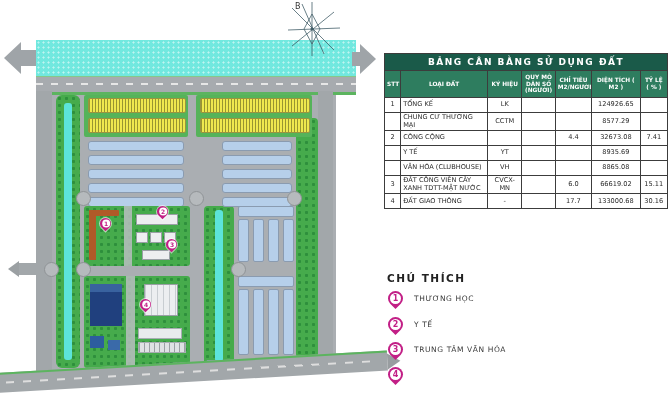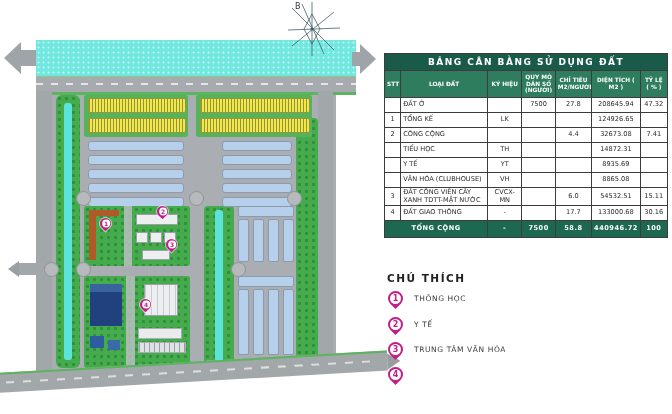--- a/index.html
+++ b/index.html
@@ -237,57 +237,48 @@
         <th>LOẠI ĐẤT</th>
         <th>KÝ HIỆU</th>
         <th>QUY MÔ DÂN SỐ (NGƯỜI)</th>
         <th>CHỈ TIÊU M2/NGƯỜI</th>
         <th>DIỆN TÍCH ( M2 )</th>
         <th>TỶ LỆ ( % )</th>
       </tr>
     </thead>
     <tbody>
       <tr>
-        <td></td>
-        <td class="l">ĐẤT Ở</td>
-        <td></td>
-        <td>7500</td>
-        <td>27.8</td>
-        <td>208645.94</td>
-        <td>47.32</td>
-      </tr>
-      <tr>
         <td>1</td>
         <td class="l">TỔNG KẾ</td>
         <td>LK</td>
         <td></td>
         <td></td>
         <td>124926.65</td>
         <td></td>
       </tr>
       <tr>
+        <td></td>
+        <td class="l">CHUNG CƯ THƯƠNG MẠI</td>
+        <td>CCTM</td>
+        <td></td>
+        <td></td>
+        <td>8577.29</td>
+        <td></td>
+      </tr>
+      <tr>
         <td>2</td>
         <td class="l">CÔNG CỘNG</td>
         <td></td>
         <td></td>
         <td>4.4</td>
         <td>32673.08</td>
         <td>7.41</td>
       </tr>
       <tr>
         <td></td>
-        <td class="l">TIỂU HỌC</td>
-        <td>TH</td>
-        <td></td>
-        <td></td>
-        <td>14872.31</td>
-        <td></td>
-      </tr>
-      <tr>
-        <td></td>
         <td class="l">Y TẾ</td>
         <td>YT</td>
         <td></td>
         <td></td>
         <td>8935.69</td>
         <td></td>
       </tr>
       <tr>
         <td></td>
         <td class="l">VĂN HÓA (CLUBHOUSE)</td>
@@ -296,50 +287,42 @@
         <td></td>
         <td>8865.08</td>
         <td></td>
       </tr>
       <tr>
         <td>3</td>
         <td class="l">ĐẤT CÔNG VIÊN CÂY XANH TDTT-MẶT NƯỚC</td>
         <td>CVCX-MN</td>
         <td></td>
         <td>6.0</td>
-        <td>54532.51</td>
+        <td>66619.02</td>
         <td>15.11</td>
       </tr>
       <tr>
         <td>4</td>
         <td class="l">ĐẤT GIAO THÔNG</td>
         <td>-</td>
         <td></td>
         <td>17.7</td>
         <td>133000.68</td>
         <td>30.16</td>
-      </tr>
-      <tr class="t-total">
-        <td colspan="2">TỔNG CỘNG</td>
-        <td>-</td>
-        <td>7500</td>
-        <td>58.8</td>
-        <td>440946.72</td>
-        <td>100</td>
       </tr>
     </tbody>
   </table>
 
   <div class="legend-title">CHÚ THÍCH</div>
 
   <div class="litem" style="top:291px;">
     <span class="pinL">
         <i>1</i>
       </span>
-    <span class="lab">THÔNG HỌC</span>
+    <span class="lab">THƯƠNG HỌC</span>
   </div>
   <div class="litem" style="top:317px;">
     <span class="pinL">
         <i>2</i>
       </span>
     <span class="lab">Y TẾ</span>
   </div>
   <div class="litem" style="top:342px;">
     <span class="pinL">
         <i>3</i>

